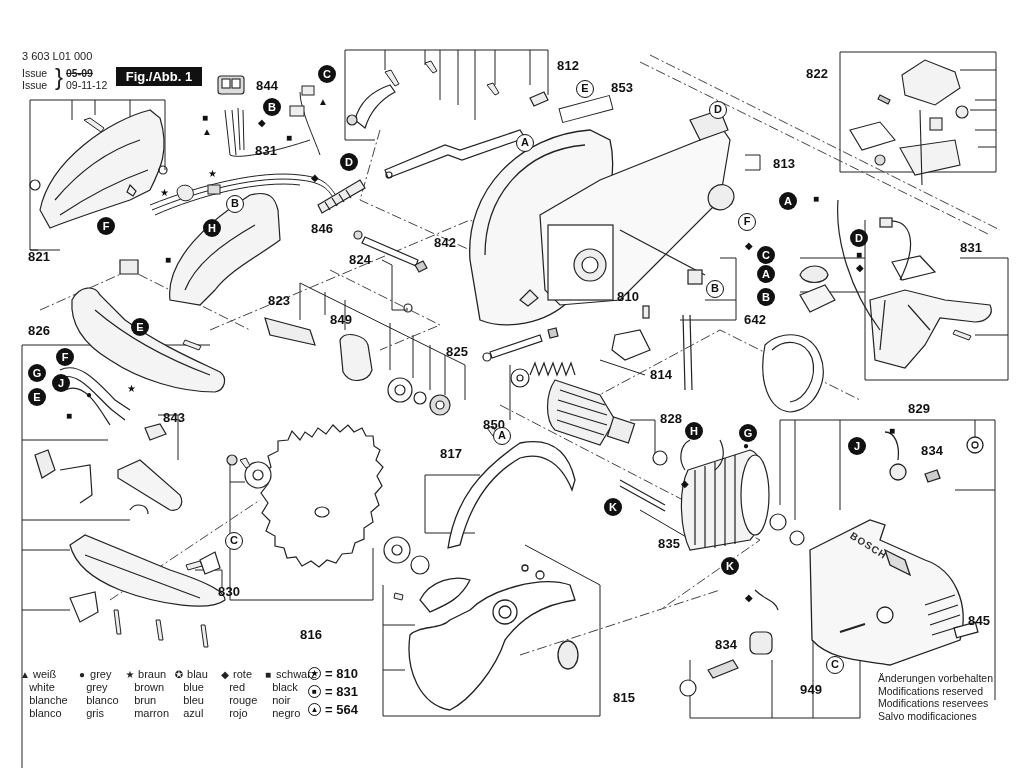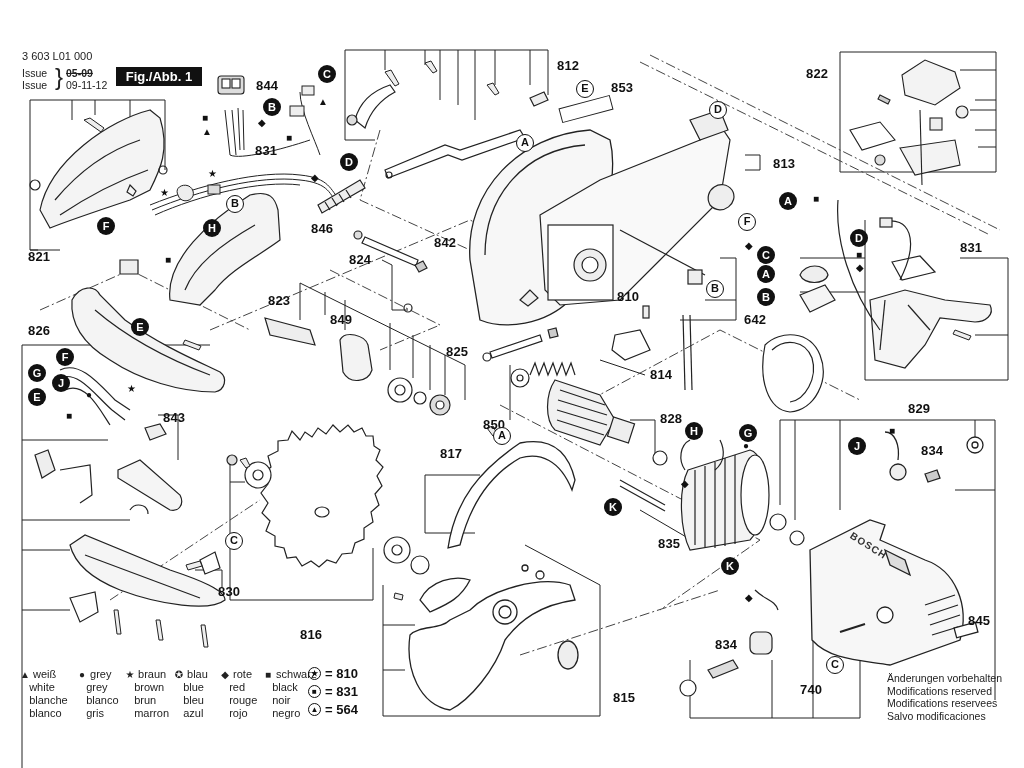--- a/index.html
+++ b/index.html
@@ -12,21 +12,21 @@
   .hdr-dates .old { text-decoration:line-through;font-weight:bold; }
   .figbox { position:absolute; left:116px; top:67px; width:86px; height:19px; background:#111; color:#fff; font-weight:bold; font-size:13px; line-height:19px; text-align:center; }
   .lbl { position:absolute; font-size:13px; font-weight:bold; color:#111; letter-spacing:0.2px; }
   .legend { position:absolute; left:20px; top:668px; font-size:11px; line-height:13px; color:#222; }
   .legend .col { position:absolute; top:0; white-space:nowrap; }
   .legend .sym { display:inline-block; width:10px; text-align:center; font-size:10px; }
   .legend .row { height:13px; }
   .eqs { position:absolute; left:308px; top:664px; font-size:13px; font-weight:bold; color:#111; }
   .eqs .r { height:18px; display:flex; align-items:center; gap:4px; }
   .eqs .ic { width:13px; height:13px; border:1.4px solid #111; border-radius:50%; display:inline-flex; align-items:center; justify-content:center; font-size:8px; box-sizing:border-box; }
-  .notice { position:absolute; left:878px; top:672px; font-size:10.5px; line-height:12.5px; color:#222;margin-left:9px; }
+  .notice { position:absolute; left:878px; top:672px; font-size:10.5px; line-height:12.5px; color:#222; }
   .mk { position:absolute; width:18px; height:18px; border-radius:50%; font-weight:bold; font-size:11px; line-height:18px; text-align:center; box-sizing:border-box; }
   .mk.solid { background:#111; color:#fff; }
   .mk.open { background:#fff; color:#111; border:1.3px solid #111; line-height:15.5px; }
   .sm { position:absolute; font-size:10px; color:#111; }
 </style>
 </head>
 <body>
 
 <div id="stage">
 
@@ -401,21 +401,21 @@
 <div class="lbl" style="left:660px;top:411px">828</div>
 <div class="lbl" style="left:163px;top:410px">843</div>
 <div class="lbl" style="left:908px;top:401px">829</div>
 <div class="lbl" style="left:921px;top:443px">834</div>
 <div class="lbl" style="left:440px;top:446px">817</div>
 <div class="lbl" style="left:658px;top:536px">835</div>
 <div class="lbl" style="left:218px;top:584px">830</div>
 <div class="lbl" style="left:300px;top:627px">816</div>
 <div class="lbl" style="left:715px;top:637px">834</div>
 <div class="lbl" style="left:968px;top:613px">845</div>
-<div class="lbl" style="left:800px;top:682px">740</div>
+<div class="lbl" style="left:800px;top:682px">949</div>
 <div class="lbl" style="left:613px;top:690px">815</div>
 
 <div class="mk solid" style="left:318px;top:65px">C</div>
 <div class="mk solid" style="left:263px;top:98px">B</div>
 <div class="mk solid" style="left:340px;top:153px">D</div>
 <div class="mk solid" style="left:97px;top:217px">F</div>
 <div class="mk solid" style="left:203px;top:219px">H</div>
 <div class="mk solid" style="left:131px;top:318px">E</div>
 <div class="mk solid" style="left:56px;top:348px">F</div>
 <div class="mk solid" style="left:28px;top:364px">G</div>

